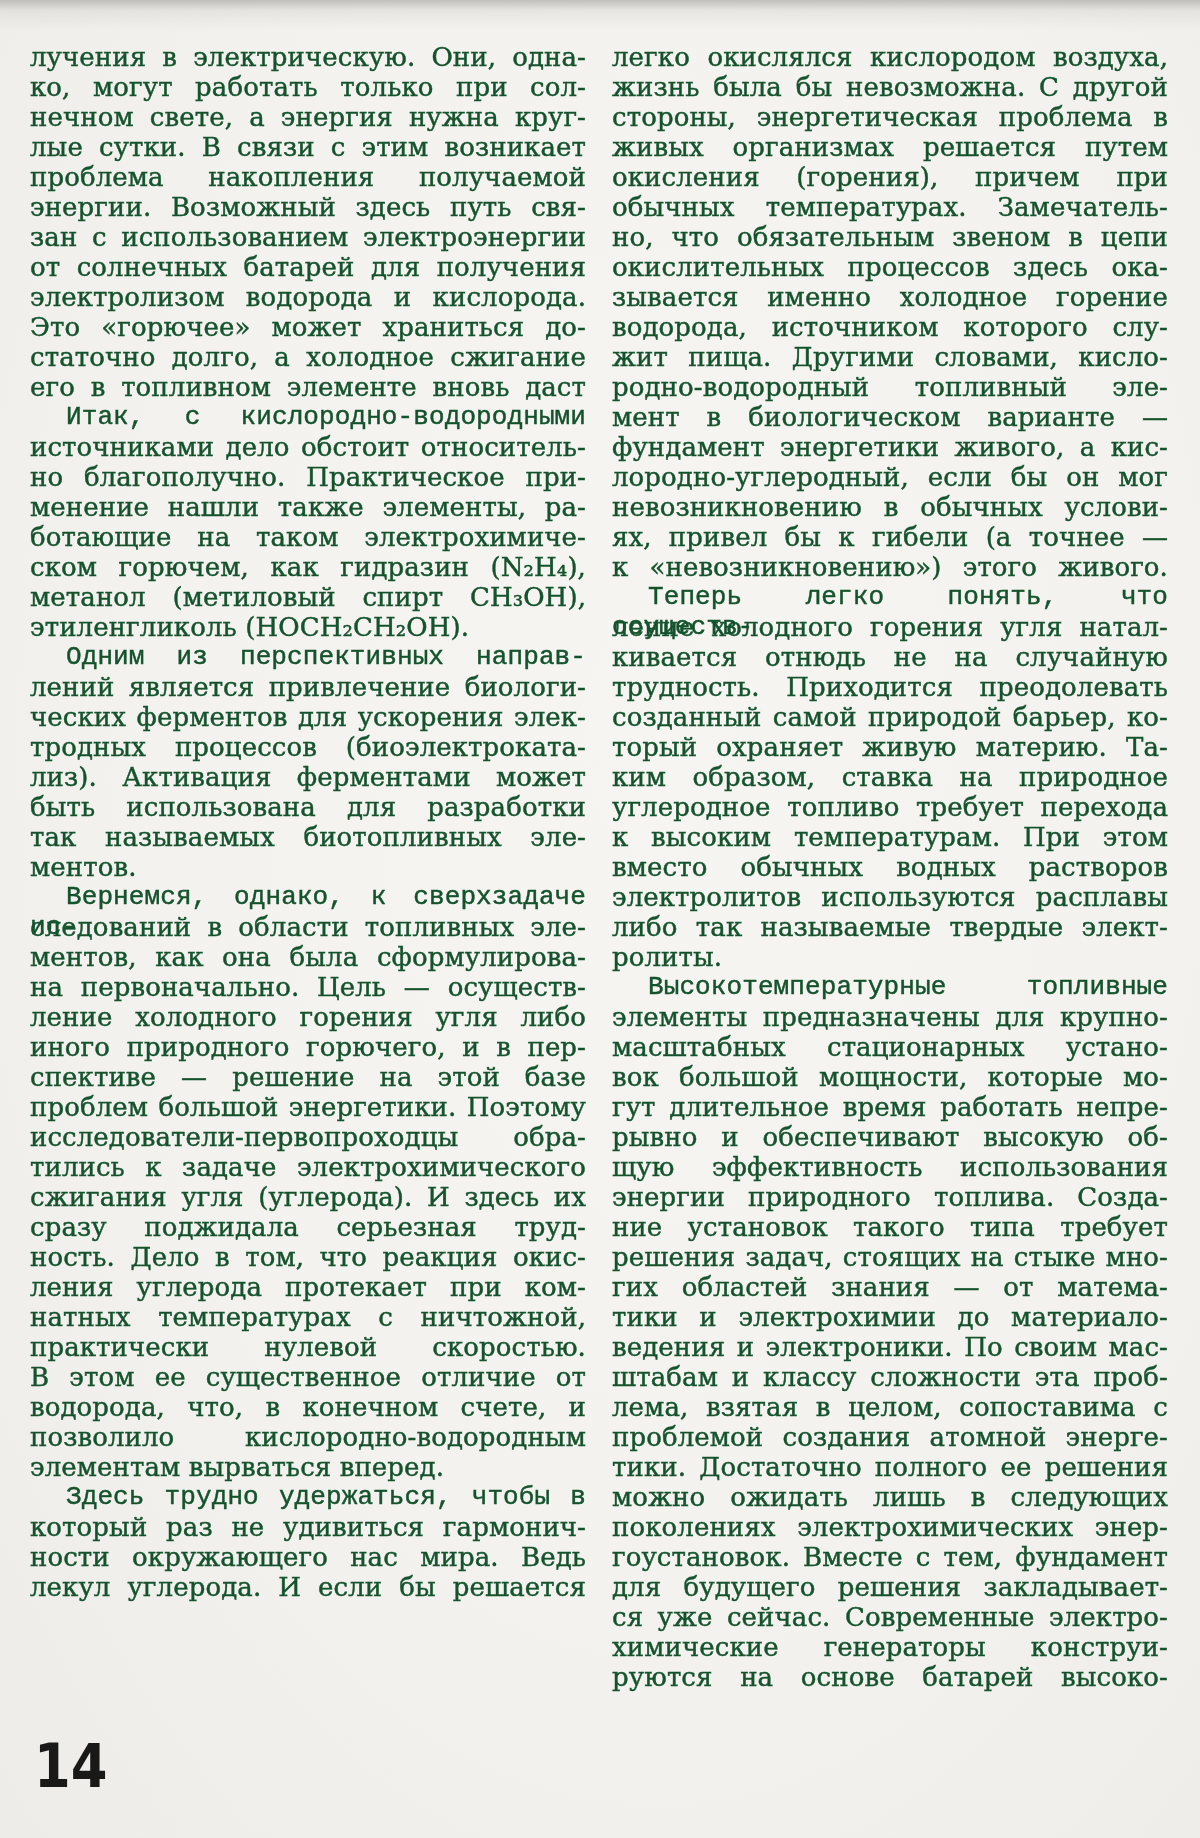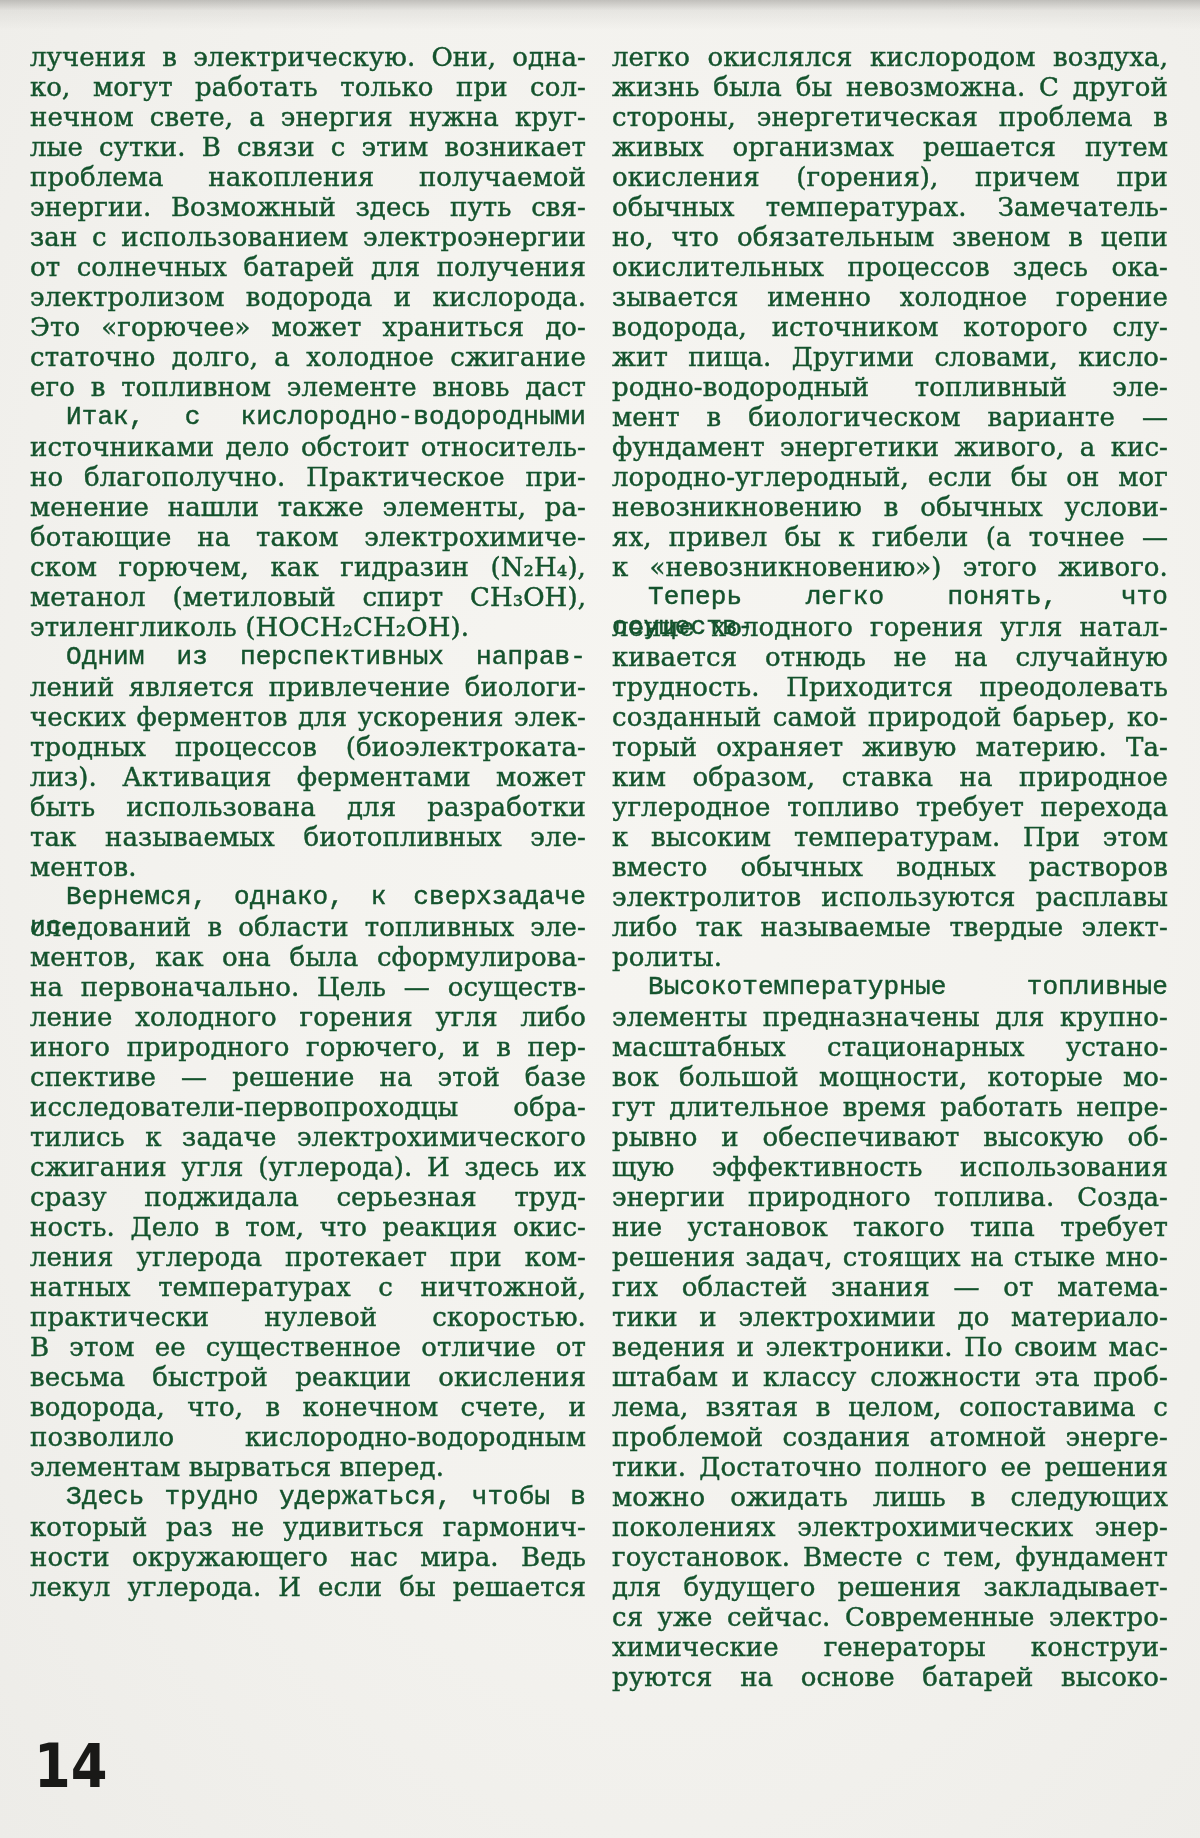--- a/index.html
+++ b/index.html
@@ -97,30 +97,30 @@
         <div class="line short-last">ментов.</div>
       </div>
       <div class="paragraph">
         <div class="line indent">Вернемся, однако, к сверхзадаче ис-</div>
         <div class="line">следований в области топливных эле-</div>
         <div class="line">ментов, как она была сформулирова-</div>
         <div class="line">на первоначально. Цель — осуществ-</div>
         <div class="line">ление холодного горения угля либо</div>
         <div class="line">иного природного горючего, и в пер-</div>
         <div class="line">спективе — решение на этой базе</div>
+        <div class="line">проблем большой энергетики. Поэтому</div>
         <div class="line">исследователи-первопроходцы обра-</div>
         <div class="line">тились к задаче электрохимического</div>
         <div class="line">сжигания угля (углерода). И здесь их</div>
         <div class="line">сразу поджидала серьезная труд-</div>
         <div class="line">ность. Дело в том, что реакция окис-</div>
         <div class="line">ления углерода протекает при ком-</div>
         <div class="line">натных температурах с ничтожной,</div>
         <div class="line">практически нулевой скоростью.</div>
         <div class="line">В этом ее существенное отличие от</div>
-        <div class="line">весьма быстрой реакции окисления</div>
         <div class="line">водорода, что, в конечном счете, и</div>
         <div class="line">позволило кислородно-водородным</div>
         <div class="line short-last">элементам вырваться вперед.</div>
       </div>
       <div class="paragraph">
         <div class="line indent">Здесь трудно удержаться, чтобы в</div>
         <div class="line">который раз не удивиться гармонич-</div>
         <div class="line">ности окружающего нас мира. Ведь</div>
         <div class="line">лекул углерода. И если бы решается</div>
       </div>

